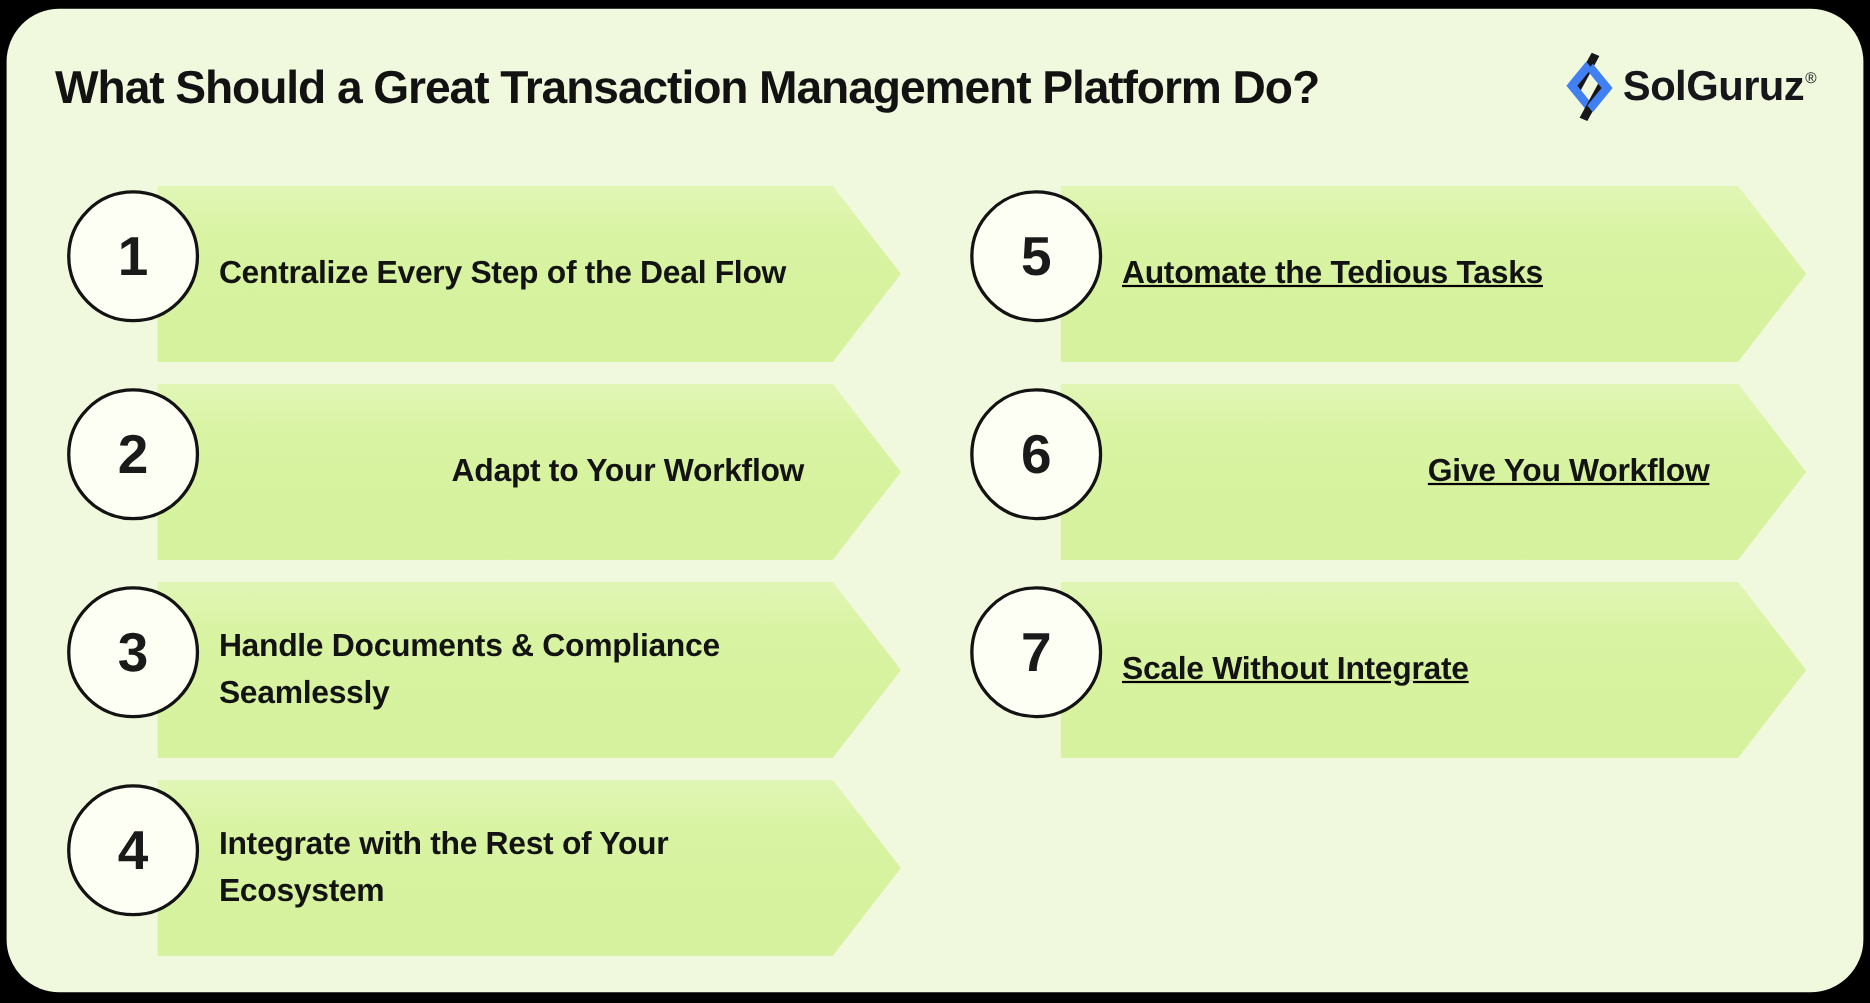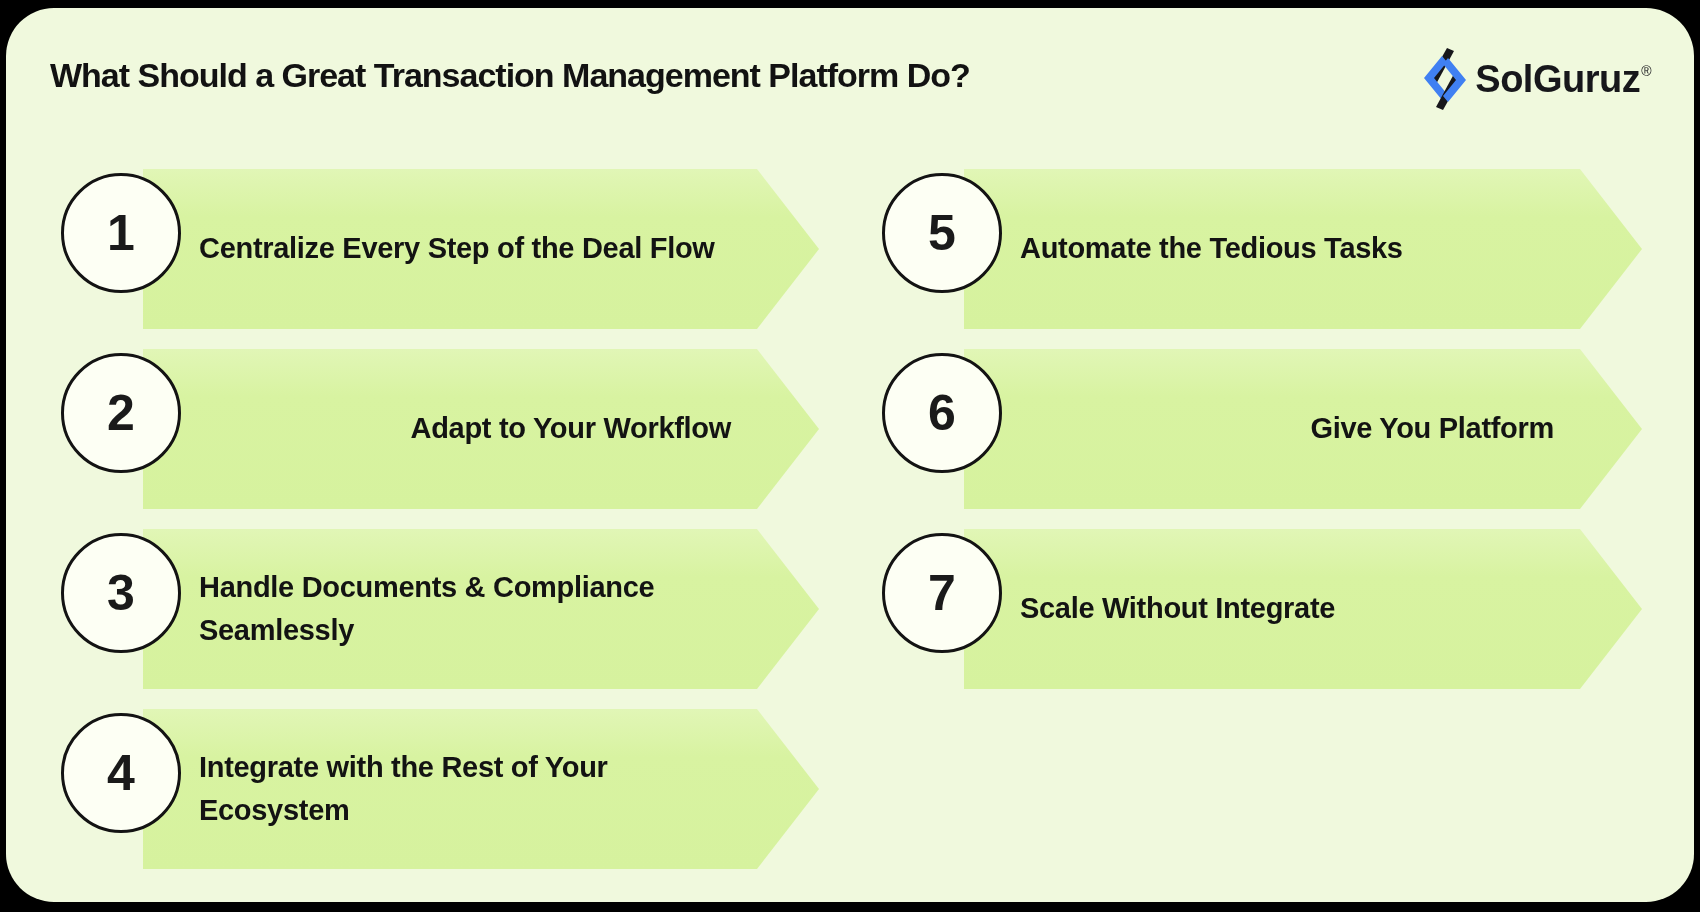--- a/index.html
+++ b/index.html
@@ -13,21 +13,21 @@
   .card{
     position:absolute;
     left:6px;top:8px;right:6px;bottom:10px;
     background:#f0f9dd;
     border-radius:48px;
     overflow:hidden;
   }
   .title{
     position:absolute;
     left:44px;top:48px;
-    font-size:34px;
+    font-size:42px;
     font-weight:700;
     letter-spacing:-1px;
     color:#121212;
     white-space:nowrap;
   }
   .logo{
     position:absolute;
     top:40px;right:44px;
     display:flex;
     align-items:center;
@@ -76,21 +76,21 @@
     display:flex;
     align-items:center;
     justify-content:center;
     font-size:50px;
     font-weight:700;
     color:#1a1a1a;
   }
   
   .col-left .arrow{left:137px;width:676px;}
   .col-left .num-circle{left:55px;}
-  .col-right .arrow{left:958px;width:678px;}
+  .col-right .arrow{left:958px;width:678px;text-decoration:underline;}
   .col-right .num-circle{left:876px;}
   
   .r1 .arrow{top:161px;} .r1 .num-circle{top:165px;}
   .r2 .arrow{top:341px;justify-content:flex-end;} .r2 .num-circle{top:345px;}
   .r3 .arrow{top:521px;} .r3 .num-circle{top:525px;}
   .r4 .arrow{top:701px;} .r4 .num-circle{top:705px;}
 </style>
 </head>
 <body>
 
@@ -139,21 +139,21 @@
 
   <div class="row col-right r1">
     <div class="arrow">
       <div class="arrow-label">Automate the Tedious Tasks</div>
     </div>
     <div class="num-circle">5</div>
   </div>
 
   <div class="row col-right r2">
     <div class="arrow">
-      <div class="arrow-label">Give You Platform</div>
+      <div class="arrow-label">Give You Workflow</div>
     </div>
     <div class="num-circle">6</div>
   </div>
 
   <div class="row col-right r3">
     <div class="arrow">
       <div class="arrow-label">Scale Without Integrate</div>
     </div>
     <div class="num-circle">7</div>
   </div>

